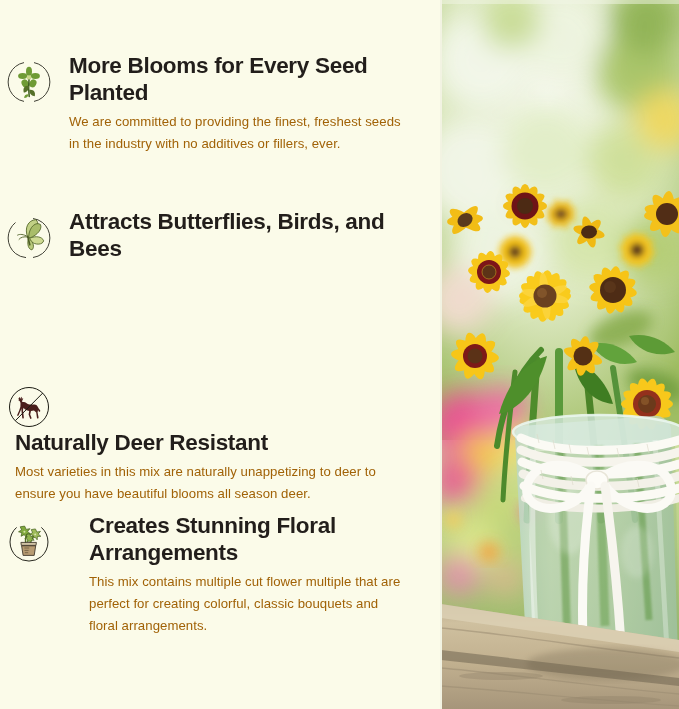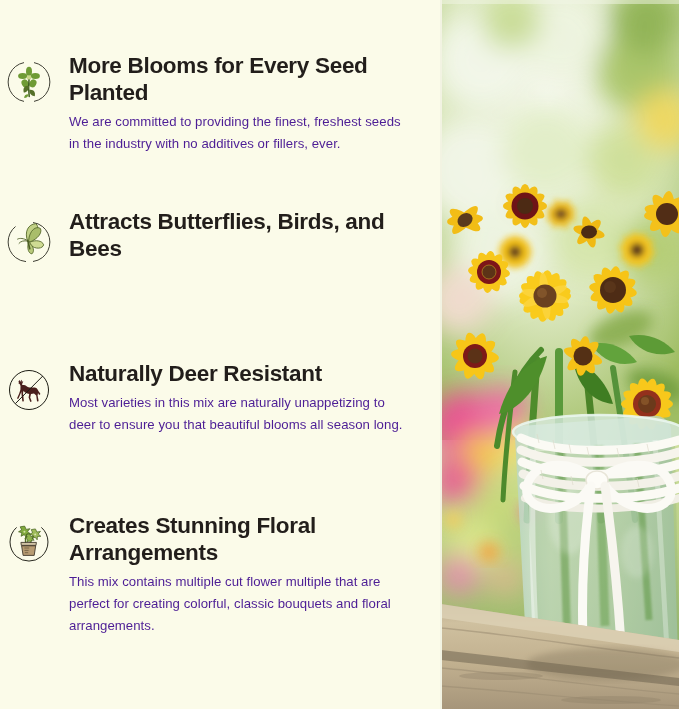--- a/index.html
+++ b/index.html
@@ -75,21 +75,21 @@
     font-weight: bold;
     color: #221e1b;
     letter-spacing: -0.3px;
     margin: 0 0 5px 0;
     padding: 0;
   }
   .feature-desc {
     font-family: "Liberation Sans", sans-serif;
     font-size: 13.2px;
     line-height: 22px;
-    color: #4c1d95;
+    color: #a16207;
     margin: 0;
     padding: 0;
     letter-spacing: 0.05px;
   }
 
   
   .photo-panel {
     flex: 1 1 auto;
     width: 238px;
     height: 709px;
@@ -142,21 +142,21 @@
             <path d="M22.3 30 C26.6 29.2 28.6 32.2 27.8 36.2 C24.9 36.2 22.4 34 22.3 30 Z" fill="#557028"></path>
             <path d="M21.6 34.2 C18.6 34 17 35.8 17.2 37.9 C19.4 38.1 21.3 36.6 21.6 34.2 Z" fill="#6f9b35"></path>
           </svg>
         </div>
         <div class="feature-text">
           <div class="feature-title">More Blooms for Every Seed Planted</div>
           <div class="feature-desc">We are committed to providing the finest, freshest seeds in the industry with no additives or fillers, ever.</div>
         </div>
       </div>
 
-      <div class="feature-item" style="top:208px;align-items:center;">
+      <div class="feature-item" style="top:208px;">
         <div class="feature-icon-wrap">
           <svg class="feature-icon" viewBox="0 0 44 44">
             <path d="M8.5 6.5 A20 20 0 0 0 8.5 37.5" fill="none" stroke="#2a2a20" stroke-width="0.9"></path>
             <path d="M35.5 6.5 A20 20 0 0 1 35.5 37.5" fill="none" stroke="#2a2a20" stroke-width="0.9"></path>
             <path d="M8.5 37.5 A20 20 0 0 0 19 41.6" fill="none" stroke="#2a2a20" stroke-width="0.9"></path>
             <path d="M35.5 37.5 A20 20 0 0 1 26 41.5" fill="none" stroke="#2a2a20" stroke-width="0.9"></path>
             <path d="M35.5 6.5 A20 20 0 0 0 26 2.5" fill="none" stroke="#2a2a20" stroke-width="0.9"></path>
             <g transform="translate(21,22) rotate(-18)">
               <path d="M0 0 C-1 -11 6 -17 13 -15 C16 -11 12 -3 2 -1 Z" fill="#c2d186" stroke="#55682a" stroke-width="0.8" stroke-linejoin="round"></path>
               <path d="M1 -1 C5 -11 13 -13 16 -9 C16.5 -4 10 0 2 0.6 Z" fill="#a9bd6a" stroke="#55682a" stroke-width="0.8" stroke-linejoin="round"></path>
@@ -166,39 +166,39 @@
               <path d="M0 -1.5 C-3 -5 -6.5 -6.5 -9 -6" fill="none" stroke="#4c5d24" stroke-width="0.8" stroke-linecap="round"></path>
               <path d="M0 -1 C-3.5 -3 -7 -3 -9 -1.5" fill="none" stroke="#4c5d24" stroke-width="0.8" stroke-linecap="round"></path>
             </g>
           </svg>
         </div>
         <div class="feature-text">
           <div class="feature-title">Attracts Butterflies, Birds, and Bees</div>
         </div>
       </div>
 
-      <div class="feature-item" style="top:360px;">
+      <div class="feature-item" style="top:377px;flex-direction:column;">
         <div class="feature-icon-wrap">
           <svg class="feature-icon" viewBox="0 0 44 44">
             <circle cx="22" cy="22" r="19.5" fill="none" stroke="#1c1c14" stroke-width="1"></circle>
             <g fill="#4a1f1c">
               <path d="M12.2 12.6 C12.7 12.0 13.1 12.4 13.4 13.0 L13.9 14.0 L14.2 12.3 C14.4 11.4 14.9 11.6 14.9 12.4 L14.8 14.6 L15.5 13.4 C15.9 12.7 16.4 13.0 16.1 13.7 L15.1 15.9 L15.3 17.0 L16.8 17.0 C17.7 17.0 18.6 17.3 19.3 17.9 C20.5 18.9 22.3 19.4 24.3 19.4 L27.6 19.4 C28.9 19.4 30.0 20.2 30.6 21.4 L31.7 23.6 L32.9 25.0 C33.4 25.6 33.4 26.2 33.0 26.6 C32.6 27.0 32.0 26.9 31.7 26.3 L31.0 25.1 L30.6 27.6 L31.5 32.1 C31.7 33.0 31.4 33.6 30.8 33.6 C30.3 33.6 30.0 33.2 29.9 32.4 L29.2 27.5 L27.0 25.6 L24.0 26.1 L23.2 29.6 L24.4 32.6 C24.7 33.4 24.4 33.9 23.9 33.9 C23.4 33.9 23.1 33.6 22.9 33.0 L21.6 29.6 L22.2 25.9 L19.6 25.3 C18.2 24.9 17.2 24.0 16.6 22.8 L16.0 24.9 L16.8 32.3 C16.9 33.1 16.6 33.6 16.1 33.6 C15.6 33.6 15.3 33.2 15.2 32.4 L14.4 25.1 L14.7 23.3 L13.1 26.8 L11.6 30.2 C11.3 31.0 10.7 31.1 10.4 30.7 C10.1 30.3 10.2 29.8 10.5 29.2 L12.1 25.7 L13.4 21.8 L13.5 18.1 L13.0 16.4 L11.7 14.4 C11.3 13.7 11.7 13.2 12.2 12.6 Z"></path>
               <path d="M13.6 15.6 L12.0 15.0 C11.4 14.8 11.3 15.3 11.8 15.6 L13.4 16.4 Z"></path>
             </g>
             <circle cx="16.6" cy="16.0" r="0.45" fill="#fbfbe9"></circle>
             <line x1="35.8" y1="8.0" x2="8.4" y2="35.6" stroke="#1c1c14" stroke-width="1"></line>
           </svg>
         </div>
         <div class="feature-text">
           <div class="feature-title">Naturally Deer Resistant</div>
-          <div class="feature-desc">Most varieties in this mix are naturally unappetizing to deer to ensure you that beautiful blooms all season long.</div>
+          <div class="feature-desc">Most varieties in this mix are naturally unappetizing to deer to ensure you have beautiful blooms all season deer.</div>
         </div>
       </div>
 
-      <div class="feature-item" style="top:512px;">
+      <div class="feature-item" style="top:512px;gap:20px;">
         <div class="feature-icon-wrap">
           <svg class="feature-icon" viewBox="0 0 44 44">
             <path d="M9.6 7.4 A19.5 19.5 0 0 0 9.6 36.6" fill="none" stroke="#1c1c14" stroke-width="0.95"></path>
             <path d="M34.4 7.4 A19.5 19.5 0 0 1 34.4 36.6" fill="none" stroke="#1c1c14" stroke-width="0.95"></path>
             <path d="M9.6 36.6 A19.5 19.5 0 0 0 34.4 36.6" fill="none" stroke="#1c1c14" stroke-width="0.95"></path>
             <g>
               <path d="M18.5 23 C18 18 19.5 14.5 21 13" fill="none" stroke="#4e6b22" stroke-width="1.1"></path>
               <path d="M23 23 C24.5 19 27 16.5 29 15.5" fill="none" stroke="#4e6b22" stroke-width="1.1"></path>
               <g transform="translate(17.6,11.6) scale(0.92)">
                 <path d="M0 -6 L1.8 -2.4 L5.8 -3.2 L3.2 -0.2 L6.2 2.4 L2.3 2.6 L2.0 6.4 L-0.4 3.3 L-3.8 5.1 L-3.0 1.2 L-6.6 0.2 L-3.2 -1.8 L-4.8 -5.2 Z" fill="#81a93d" stroke="#3f5a1b" stroke-width="0.75" stroke-linejoin="round"></path>

